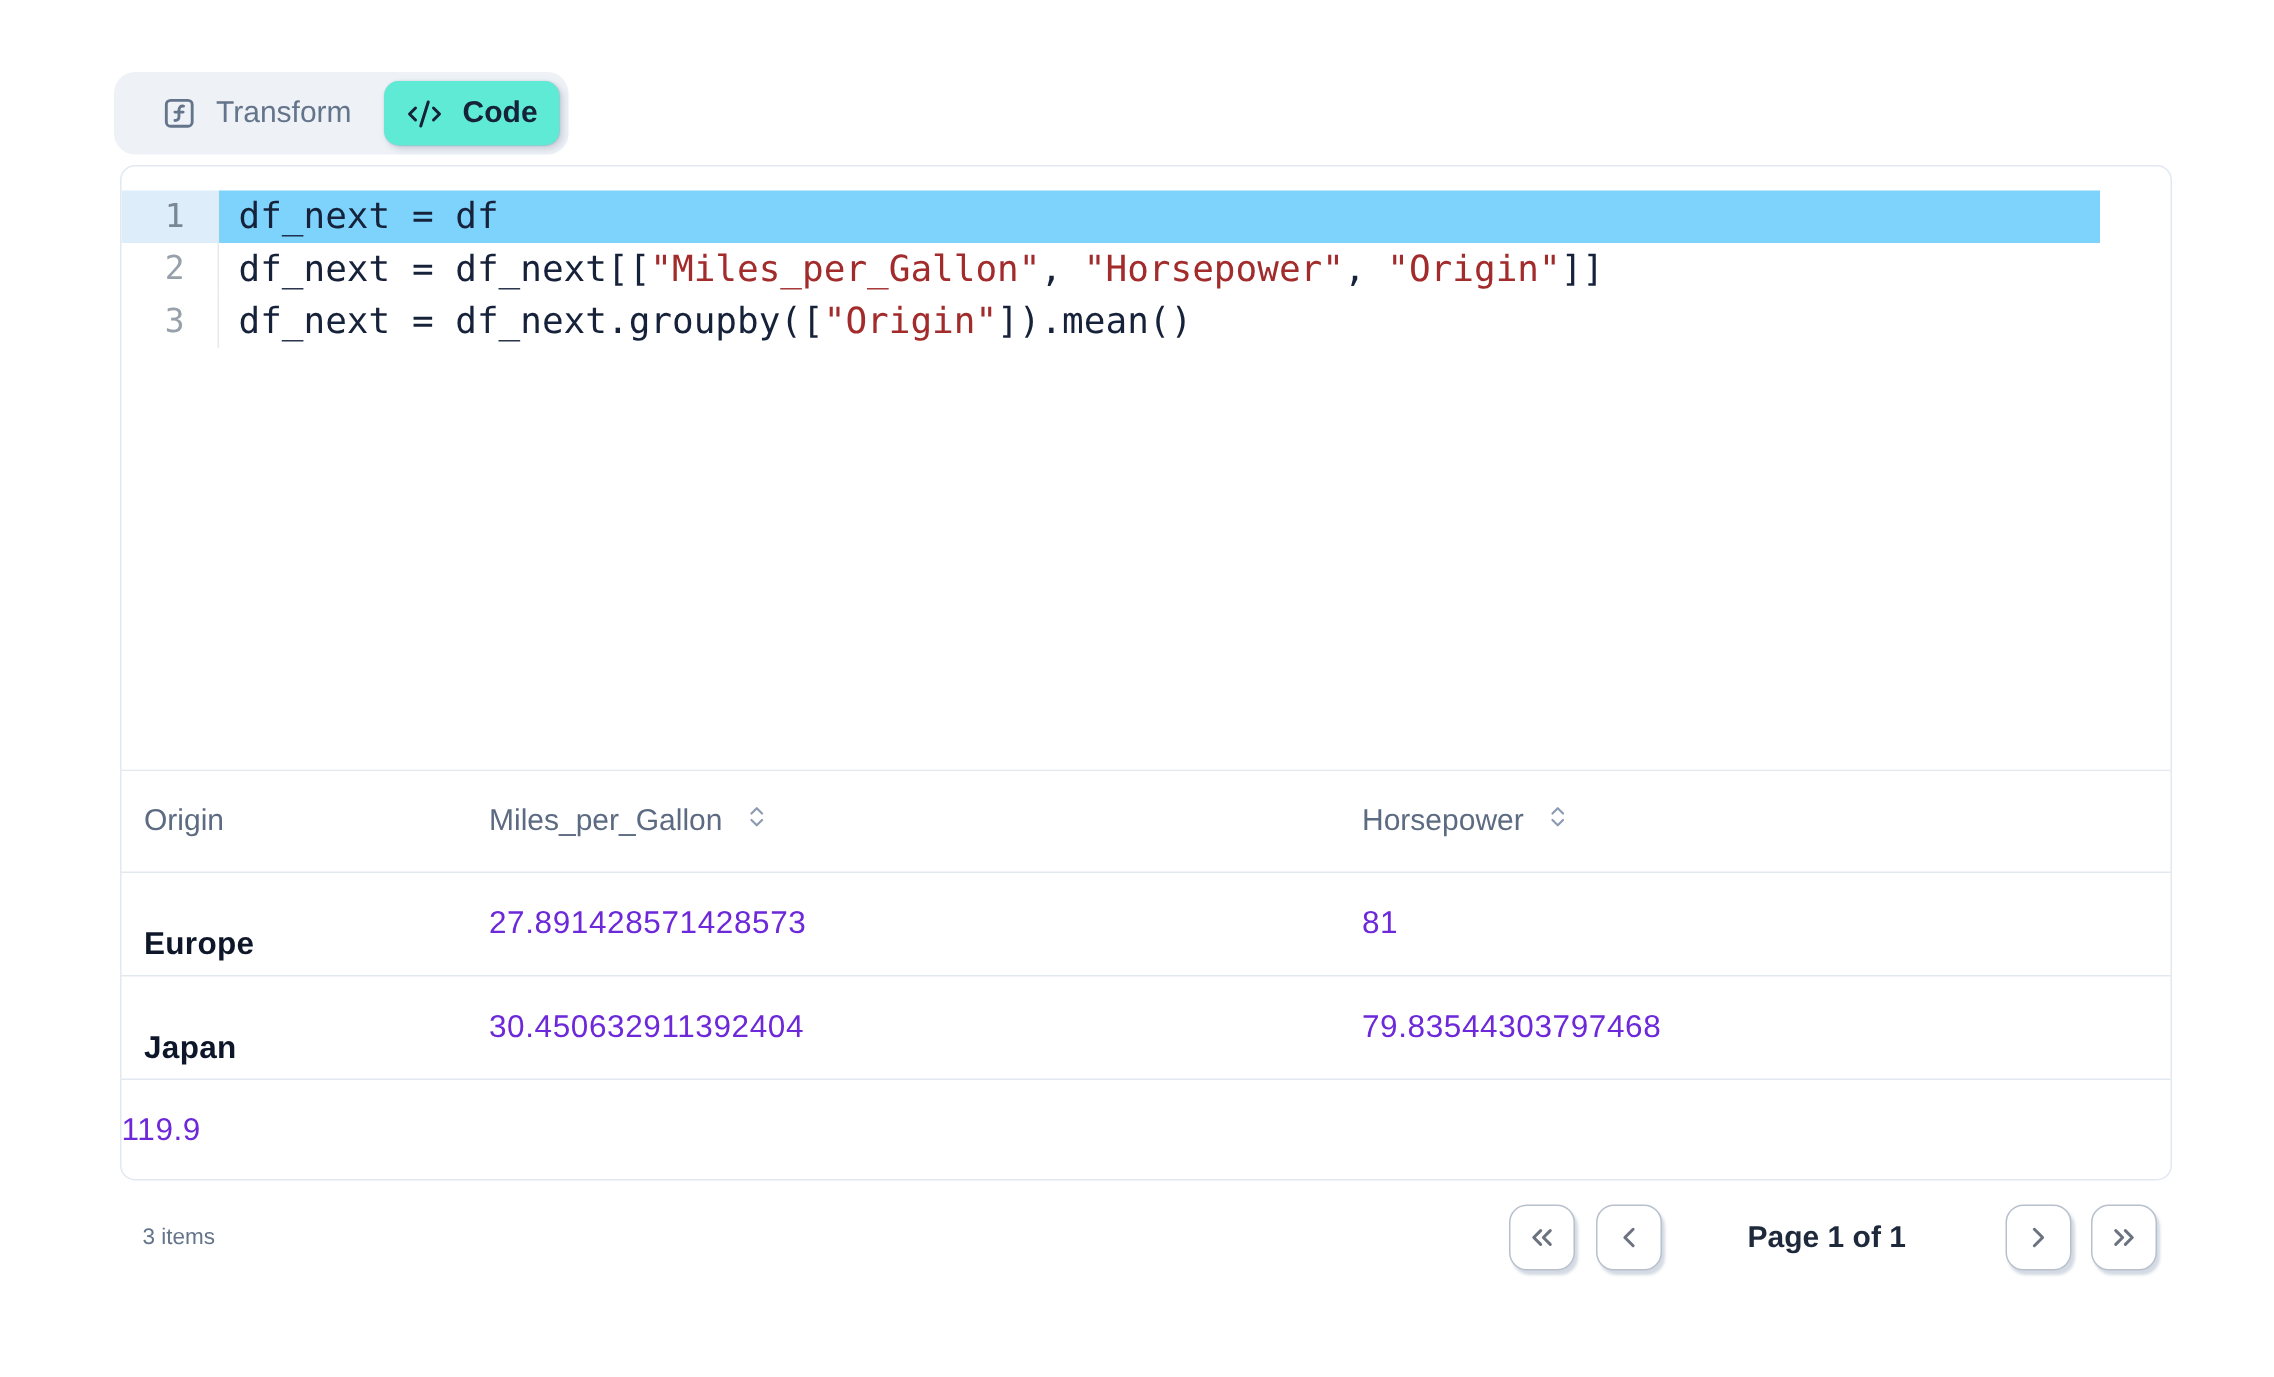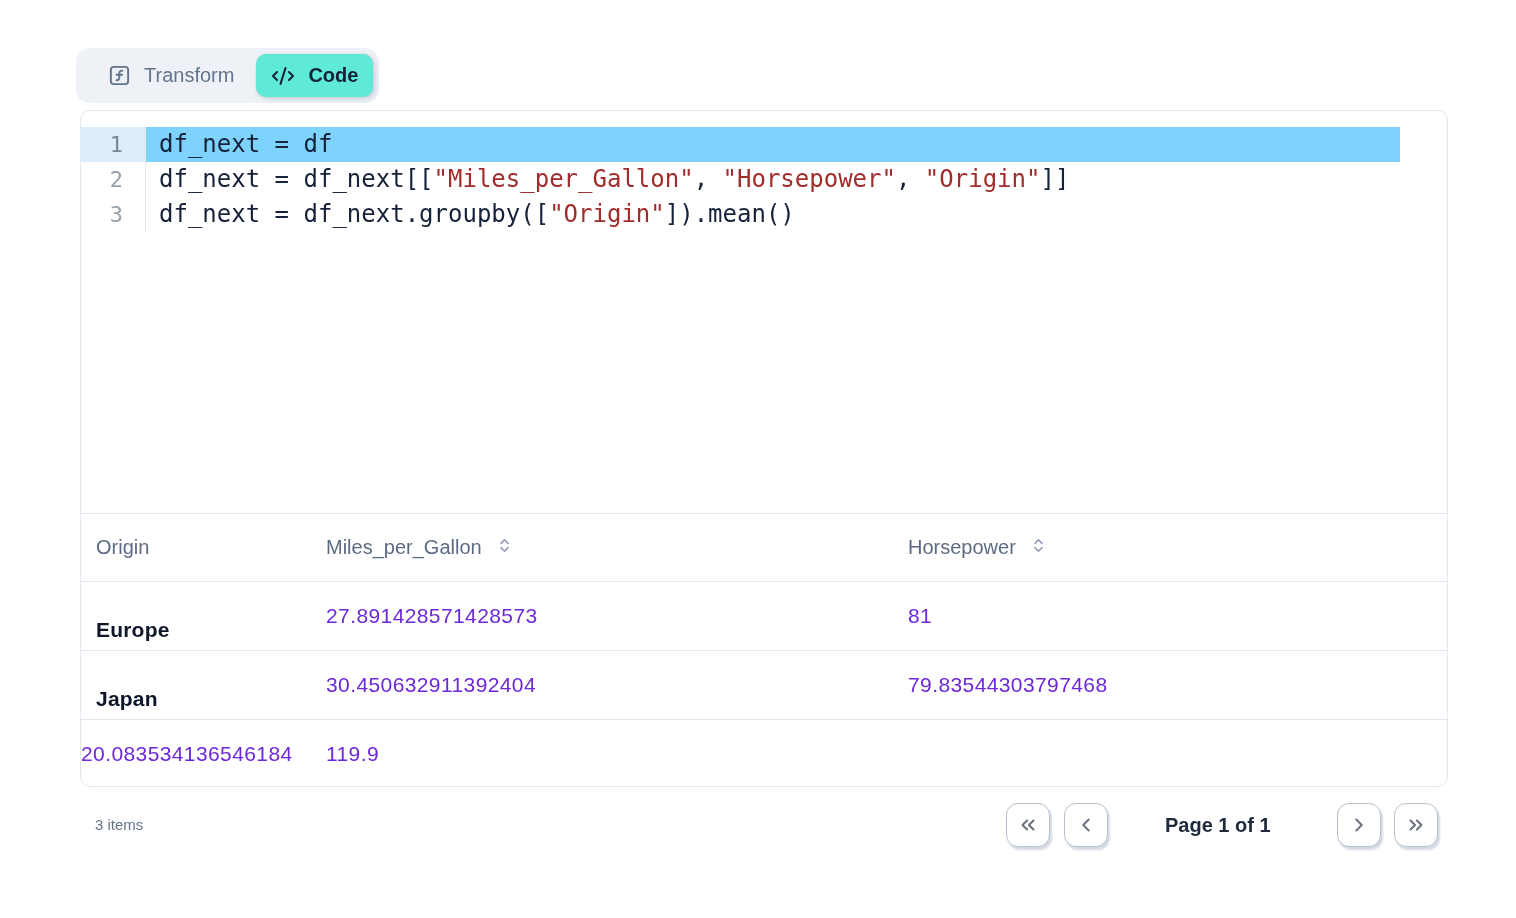--- a/index.html
+++ b/index.html
@@ -148,21 +148,20 @@
       <div class="td origin">Europe</div>
       <div class="td">27.891428571428573</div>
       <div class="td">81</div>
     </div>
     <div class="grid-row trow">
       <div class="td origin">Japan</div>
       <div class="td">30.450632911392404</div>
       <div class="td">79.83544303797468</div>
     </div>
     <div class="grid-row trow">
-      <div class="td">20.083534136546184</div>
       <div class="td">119.9</div>
     </div>
   </div>
 </div>
 
 <div class="footer">
   <span class="items-count">3 items</span>
 
   <button class="pg-btn btn-first">
     <span>

